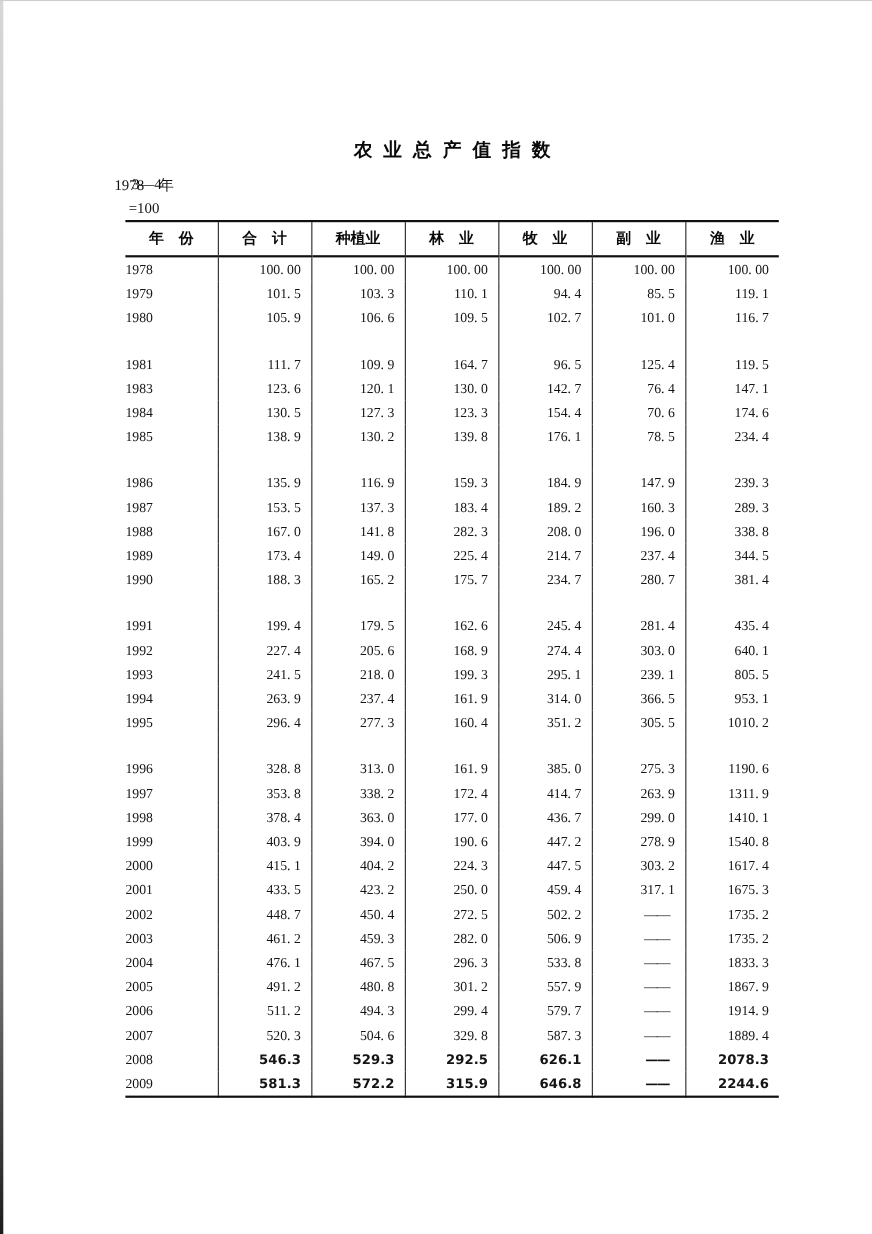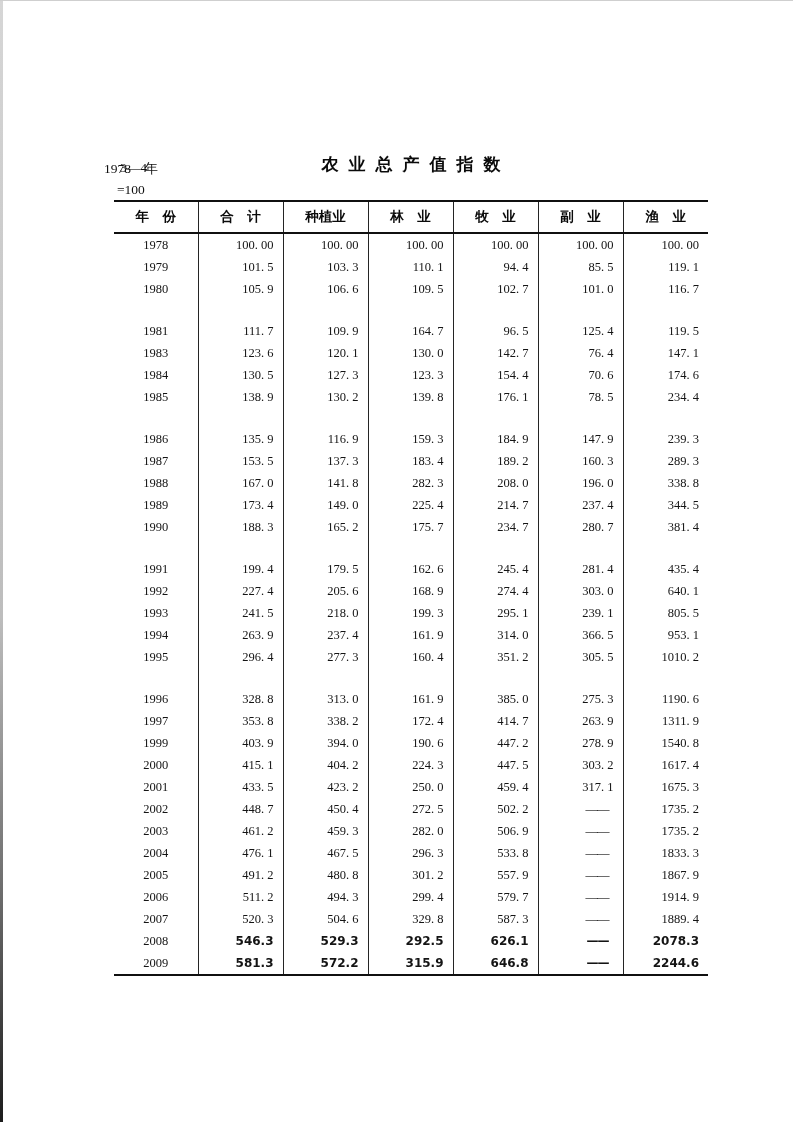--- a/index.html
+++ b/index.html
@@ -24,21 +24,20 @@
   .title {
     position: absolute; top: 125px; left: 114px; width: 594px;
     text-align: center;
     font-family: "DejaVu Sans", "Liberation Sans", sans-serif;
     font-weight: 700;
     font-size: 17px;
     letter-spacing: 10px;
     text-indent: 10px;
     color: #0a0a0a;
     white-space: nowrap;
-    margin-top: 28px;
   }
   .table-no {
     position: absolute; top: 160px; left: 120px;
     font-size: 13.5px;
   }
   .base-year {
     position: absolute; top: 160px; left: 104px; width: 594px;
     box-sizing: border-box; padding-right: 33px;
     text-align: left;
     font-size: 13.5px;
@@ -73,21 +72,21 @@
     padding: 0;
     font-size: 12.5px;
     line-height: 1;
     white-space: pre;
     color: #141414;
   }
   .index-table th:not(:last-child),
   .index-table td:not(:last-child) {
     border-right: 1px solid #242424;
   }
-  .index-table td.year { text-align: center; }
+  .index-table td.year { text-align: left; }
   .index-table td.val { text-align: right; padding-right: 9px; }
   .index-table td.dash { padding-right: 14px; letter-spacing: -1px; }
   .index-table tr.gap td { height: 20px; }
   .index-table tr.bold td.val {
     font-family: "DejaVu Sans", "Liberation Sans", sans-serif;
     font-weight: 700;
     font-size: 12px;
   }
 </style>
 </head>
@@ -324,20 +323,29 @@
       <tr>
         <td class="year">1997</td>
         <td class="val">353. 8</td>
         <td class="val">338. 2</td>
         <td class="val">172. 4</td>
         <td class="val">414. 7</td>
         <td class="val">263. 9</td>
         <td class="val">1311. 9</td>
       </tr>
       <tr>
+        <td class="year">1998</td>
+        <td class="val">378. 4</td>
+        <td class="val">363. 0</td>
+        <td class="val">177. 0</td>
+        <td class="val">436. 7</td>
+        <td class="val">299. 0</td>
+        <td class="val">1410. 1</td>
+      </tr>
+      <tr>
         <td class="year">1999</td>
         <td class="val">403. 9</td>
         <td class="val">394. 0</td>
         <td class="val">190. 6</td>
         <td class="val">447. 2</td>
         <td class="val">278. 9</td>
         <td class="val">1540. 8</td>
       </tr>
       <tr>
         <td class="year">2000</td>

